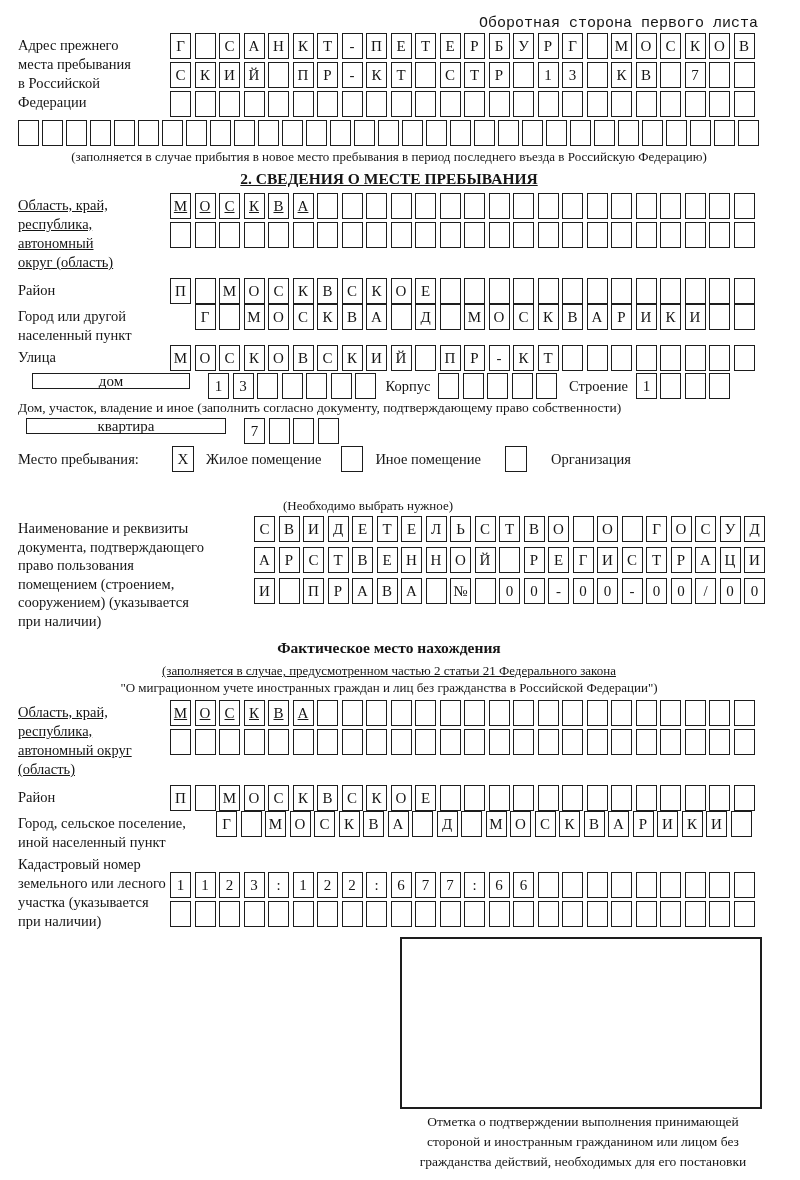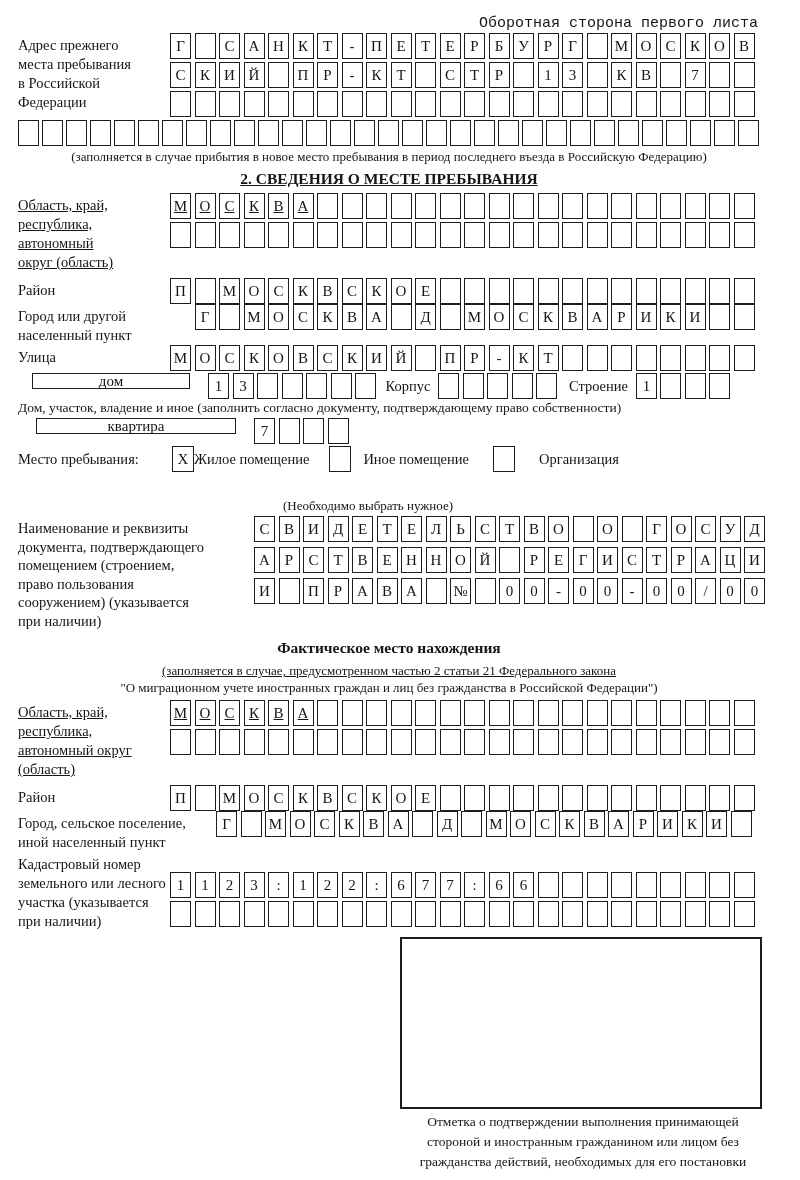--- a/index.html
+++ b/index.html
@@ -372,46 +372,46 @@
     <div class="cells" style="margin-left:8px;">
         <span class="cell">1</span>
         <span class="cell"></span>
         <span class="cell"></span>
         <span class="cell"></span>
       </div>
   </div>
   <div class="note-left">Дом, участок, владение и иное (заполнить согласно документу, подтверждающему право собственности)</div>
 
   <div class="field mt2">
-    <div class="widebox" style="width:200px;margin-left:18px;">квартира</div>
+    <div class="widebox" style="width:200px;margin-left:8px;">квартира</div>
     <div class="cells" style="margin-left:18px;">
         <span class="cell">7</span>
         <span class="cell"></span>
         <span class="cell"></span>
         <span class="cell"></span>
       </div>
   </div>
 
   <div class="field mt2">
     <div class="inline-label" style="width:138px;">Место пребывания:</div>
     <span class="checkbox" style="margin-left:16px;">X</span>
-    <div class="inline-label" style="margin-left:0;">Жилое помещение</div>
+    <div class="inline-label" style="margin-left:12px;">Жилое помещение</div>
     <span class="checkbox" style="margin-left:20px;"></span>
     <div class="inline-label" style="margin-left:12px;">Иное помещение</div>
     <span class="checkbox" style="margin-left:24px;"></span>
     <div class="inline-label" style="margin-left:24px;">Организация</div>
   </div>
   <div class="note-center" style="width:700px;margin-top:25px;">(Необходимо выбрать нужное)</div>
 
   <div class="field mt2">
     <div class="flabel flabel-doc">
       <div>Наименование и реквизиты</div>
       <div>документа, подтверждающего</div>
+      <div>право пользования</div>
       <div>помещением (строением,</div>
-      <div>право пользования</div>
       <div>сооружением) (указывается</div>
       <div>при наличии)</div>
     </div>
     <div class="frows">
       <div class="cells" style="margin-bottom:5px;">
           <span class="cell">С</span>
           <span class="cell">В</span>
           <span class="cell">И</span>
           <span class="cell">Д</span>
           <span class="cell">Е</span>

